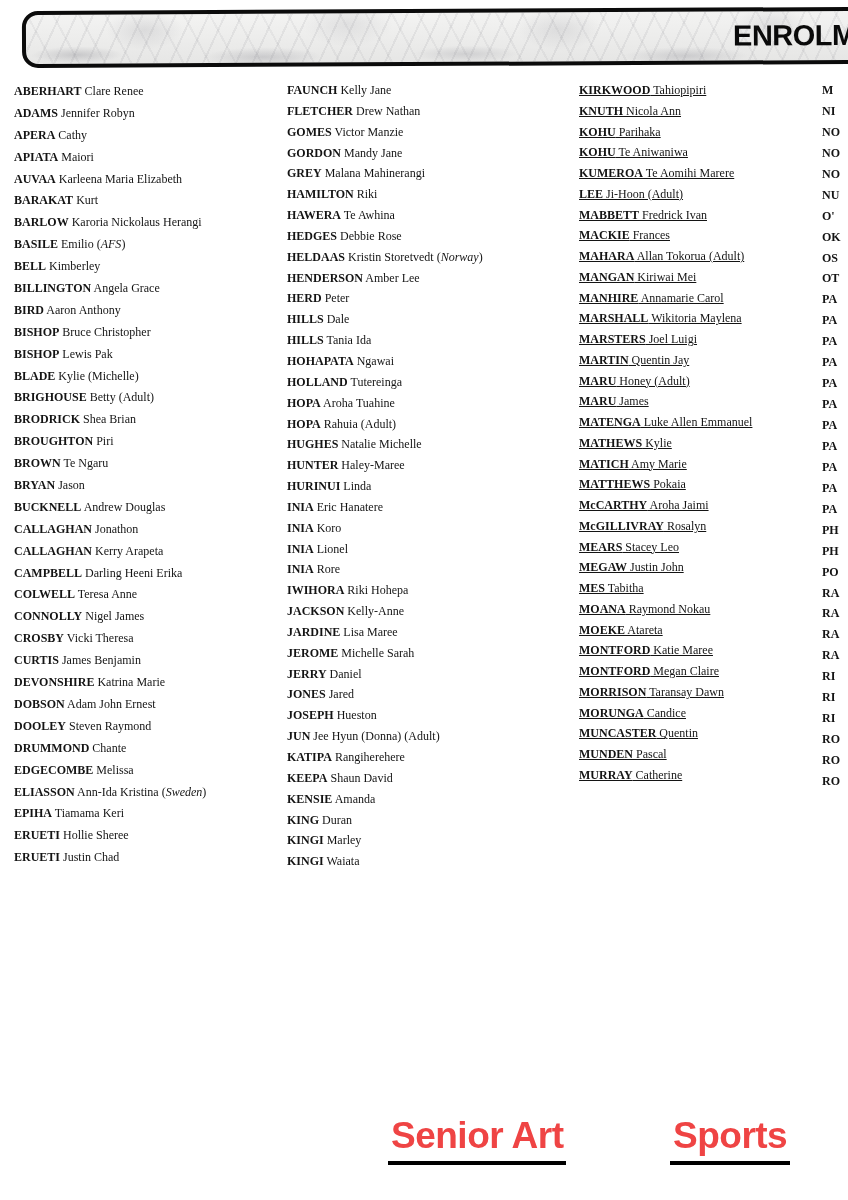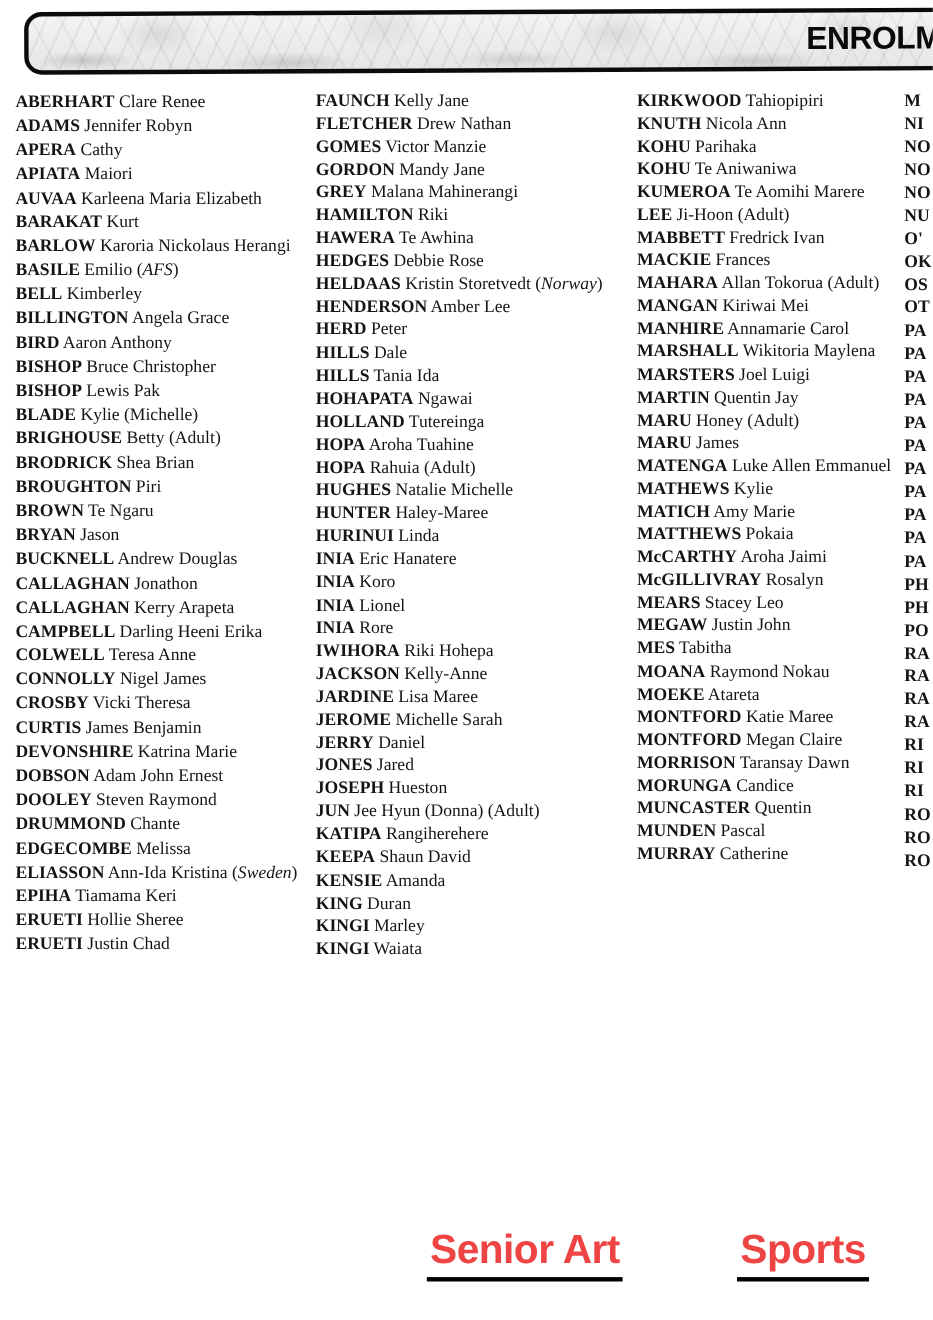--- a/index.html
+++ b/index.html
@@ -24,27 +24,27 @@
       repeating-linear-gradient(115deg, rgba(110,110,120,.10) 0 2px, transparent 2px 15px),
       repeating-linear-gradient(62deg, rgba(110,110,120,.08) 0 2px, transparent 2px 23px),
       linear-gradient(#f3f3f2,#e6e6e5);
   }
   .header-title{
     position:absolute;left:707px;top:0;height:100%;display:flex;align-items:center;
     font-family:"Liberation Sans","DejaVu Sans",sans-serif;font-weight:700;
     font-size:29px;letter-spacing:-0.5px;color:#0a0a0a;white-space:nowrap;
   }
   
-  ul.col{position:absolute;margin:0;padding:0;list-style:none;font-size:16px;white-space:nowrap;}
+  ul.col{position:absolute;margin:0;padding:0;list-style:none;font-size:12px;white-space:nowrap;}
   .col li{overflow:visible;}
   .col b{font-weight:700;}
   .col i{font-style:italic;}
   .col1{left:14px;top:84px;}  .col1 li{height:21.9px;}
   .col2{left:287px;top:83px;} .col2 li{height:20.85px;}
-  .col3{left:579px;top:83px;} .col3 li{height:20.75px;}
+  .col3{left:579px;top:83px;} .col3 li{height:20.75px;text-decoration:underline;}
   .col4{left:822px;top:83px;} .col4 li{height:20.95px;}
   
   .heading{
     position:absolute;top:1117px;line-height:1;
     font-family:"Liberation Sans","DejaVu Sans",sans-serif;font-weight:700;
     font-size:37px;letter-spacing:-0.5px;color:#ef4444;
     border-bottom:4px solid #000;padding:0 3px 7px 3px;white-space:nowrap;
   }
   .heading.h-art{left:388px;}
   .heading.h-sports{left:670px;}

